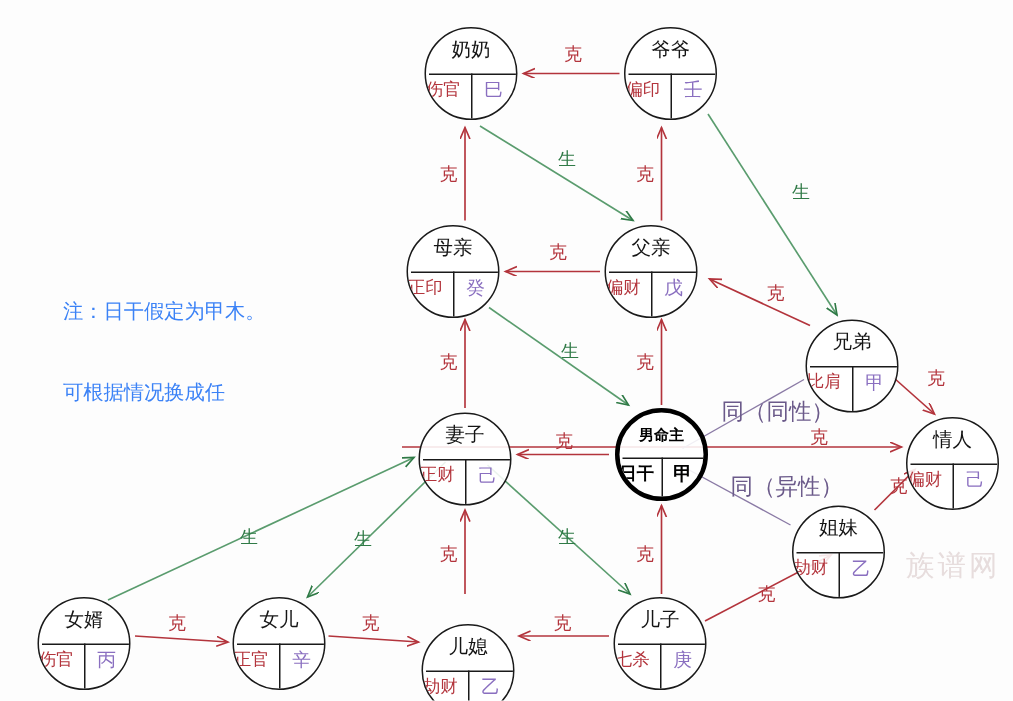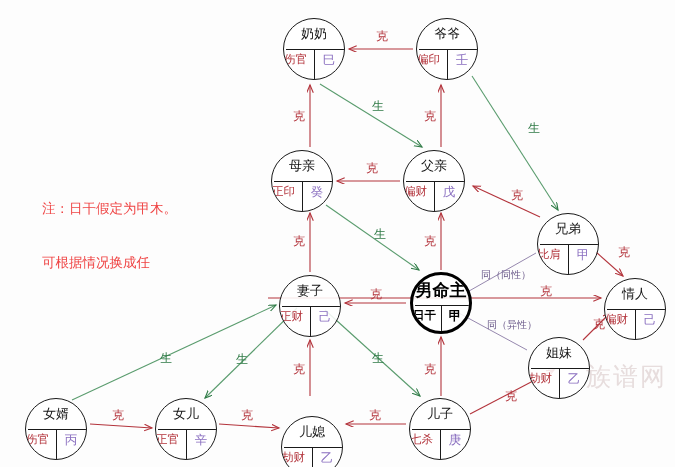--- a/index.html
+++ b/index.html
@@ -45,53 +45,53 @@
     font-size:11.5px;line-height:14px;
     color:#b3343c;
     white-space:nowrap;
   }
   .node .stem{
     position:absolute;right:0;top:33px;width:50%;
     text-align:center;
     font-size:12.5px;line-height:15px;
     color:#8a6fc0;
   }
-  .node.center .nm{color:#000;font-weight:700;font-size:17px;top:8px;}
+  .node.center .nm{color:#000;font-weight:700;font-size:10px;top:8px;}
   .node.center .god{color:#000;font-weight:700;}
   .node.center .stem{color:#000;font-weight:700;}
 
   .elabel{
     position:absolute;
     font-size:12px;
     line-height:13px;
     white-space:nowrap;
     transform-origin:center center;
   }
   .elabel.ke{color:#b3343c;}
   .elabel.sheng{color:#2f7a46;}
-  .elabel.rel{color:#6b5a8a;font-size:10px;}
+  .elabel.rel{color:#6b5a8a;font-size:15px;}
 
   #title{
     position:absolute;left:22px;top:55px;
     font-size:40px;line-height:46px;
     color:#1c1c1c;
     font-family:"DejaVu Serif","Liberation Serif",serif;
     letter-spacing:3px;
     white-space:nowrap;
   }
   #note{
     position:absolute;left:42px;top:163px;
     font-size:13.5px;line-height:18px;
-    color:#ef4444;
+    color:#3b82f6;
     white-space:pre;
   }
   #note .lead{display:block;}
   #watermark{
     position:absolute;right:8px;bottom:6px;
-    font-size:25px;line-height:28px;
+    font-size:19px;line-height:28px;
     color:rgba(190,160,160,0.35);
     font-family:"DejaVu Serif","Liberation Serif",serif;
     letter-spacing:2px;
     user-select:none;
   }
 </style>
 </head>
 <body>
 
 <div id="stage">

